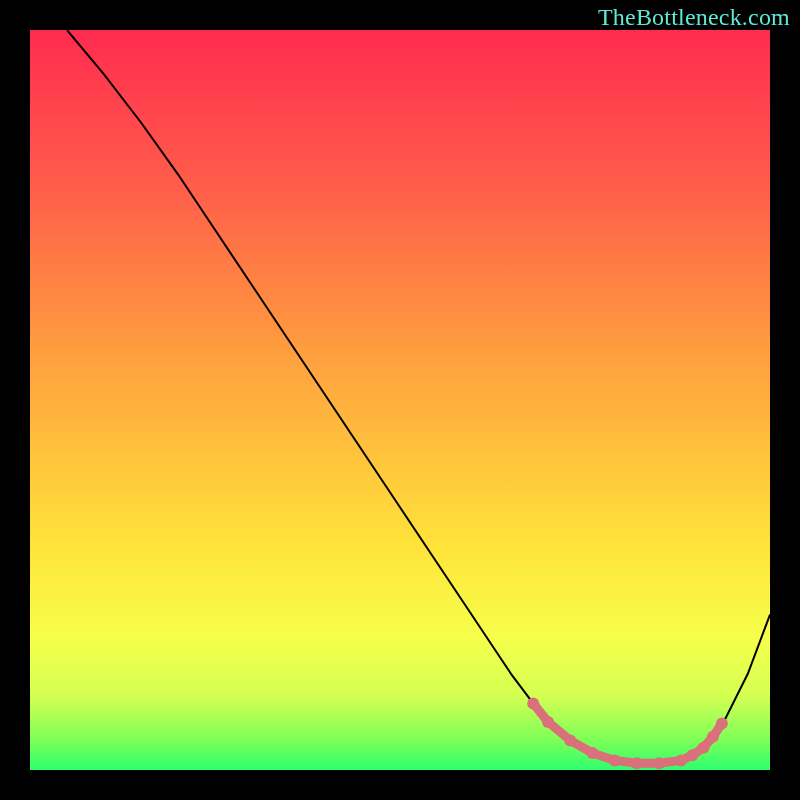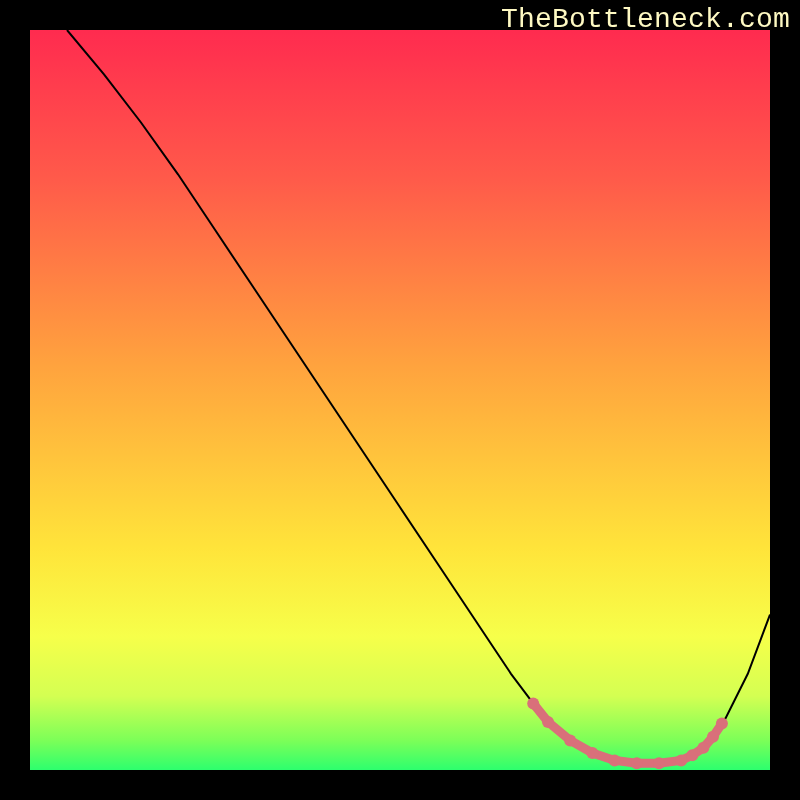--- a/index.html
+++ b/index.html
@@ -25,23 +25,23 @@
   }
   .plot svg {
     display: block;
     width: 740px;
     height: 740px;
   }
   .watermark {
     position: absolute;
     top: 4px;
     right: 10px;
-    font-family: Liberation Mono, monospace;
-    font-size: 28px;
-    color: #fef9c3;
+    font-family: Liberation Serif, serif;
+    font-size: 24px;
+    color: #5eead4;
     letter-spacing: 0.2px;
   }
 </style>
 </head>
 <body>
 
 <div class="stage">
   <div class="watermark">TheBottleneck.com</div>
 
   <div class="plot">

